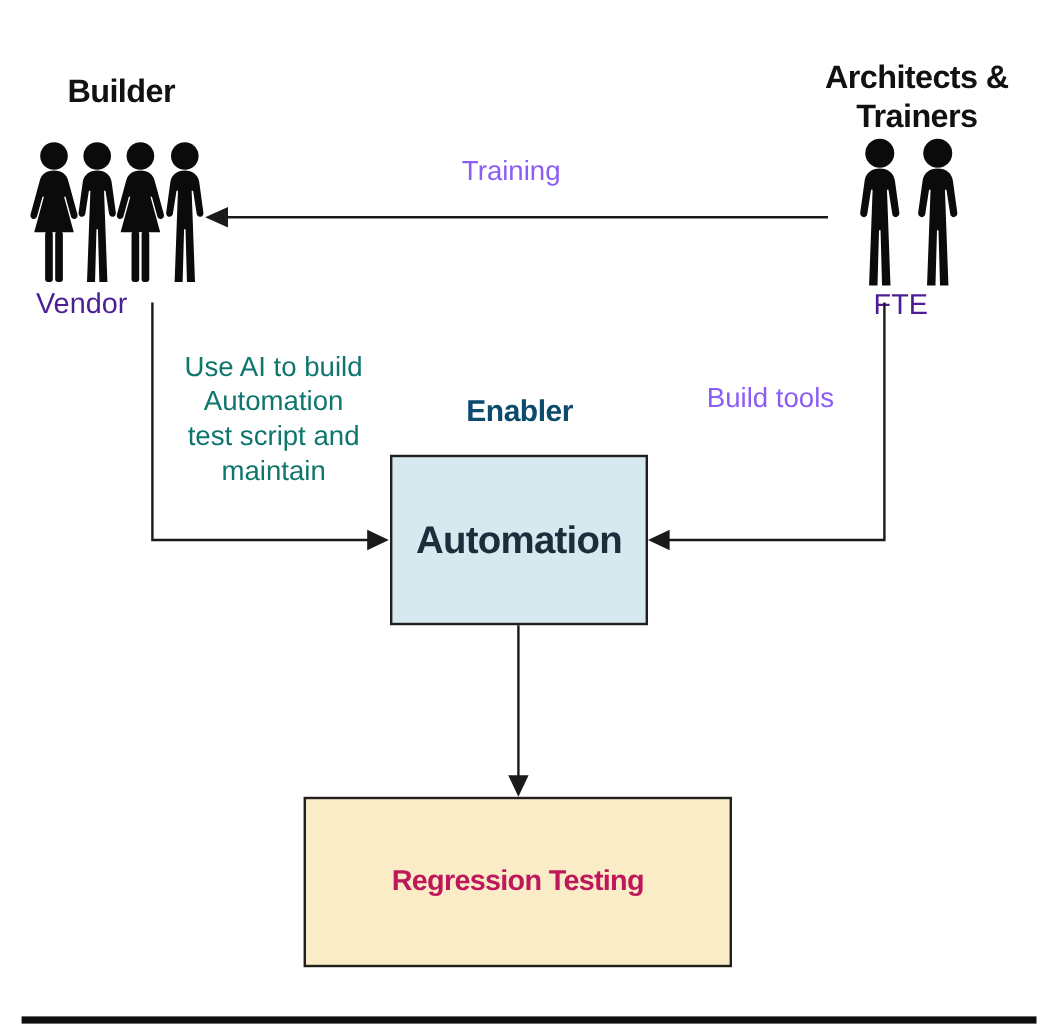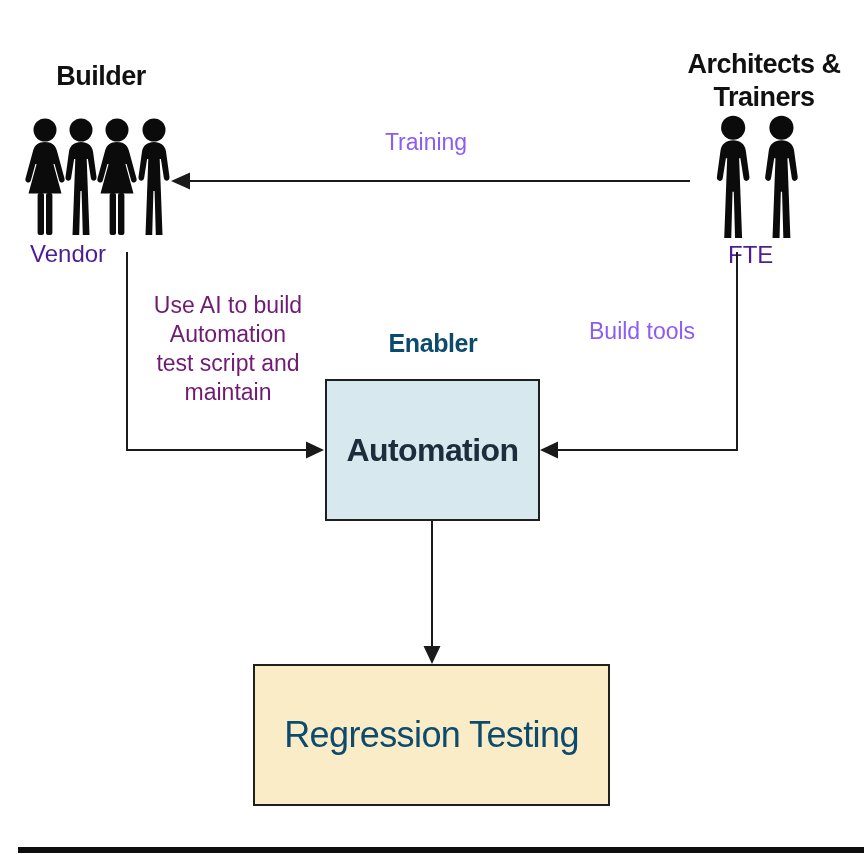--- a/index.html
+++ b/index.html
@@ -28,21 +28,21 @@
     font-size: 24px;
     color: #4c1d95;
   }
   .edge-label {
     font-size: 23px;
     color: #8b5cf6;
     text-align: center;
   }
   .multiline-label {
     font-size: 23px;
-    color: #701a75;
+    color: #0f766e;
     text-align: center;
     line-height: 29px;
     width: 200px;
   }
   .caption-bold {
     font-size: 25px;
     font-weight: bold;
     color: #0c4a6e;
     text-align: center;
     letter-spacing: -0.4px;
@@ -64,23 +64,23 @@
     font-weight: bold;
     color: #1c2d3c;
     letter-spacing: -0.6px;
   }
   #regression-node {
     left: 253px; top: 664px;
     width: 357px; height: 142px;
     background: #faecc6;
   }
   #regression-node .node-text {
-    font-size: 36px;
-    font-weight: normal;
-    color: #0c4a6e;
+    font-size: 24px;
+    font-weight: bold;
+    color: #be185d;
     letter-spacing: -0.6px;
   }
   #connector-layer {
     left: 0; top: 0;
     pointer-events: none;
   }
   .people-svg { fill: #0b0b0b; }
   #bottom-bar {
     left: 18px; top: 847px;
     width: 846px; height: 6px;

